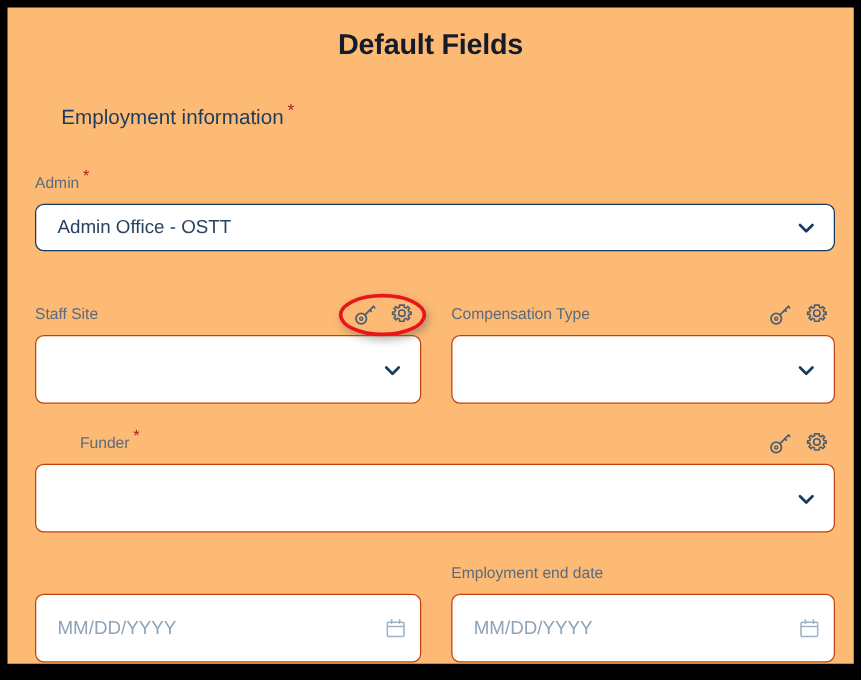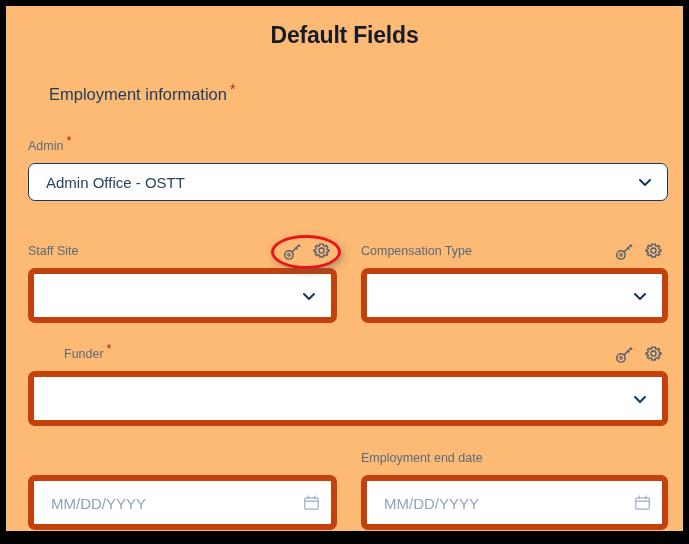--- a/index.html
+++ b/index.html
@@ -43,21 +43,21 @@
   .section-heading .req-star { font-size: 14px; }
 
   .field-label {
     position: absolute;
     font-size: 12.5px;
     color: #5a6b7d;
     white-space: nowrap;
   }
   .field-box {
     position: absolute;
-    border: 6px solid #c2410c;
+    border: 1px solid #c2410c;
     border-radius: 7px;
     background: #ffffff;
   }
   .field-box.focused {
     border: 1.6px solid #153a62;
   }
   .field-value {
     position: absolute;
     left: 17px; top: 50%;
     transform: translateY(-50%);

